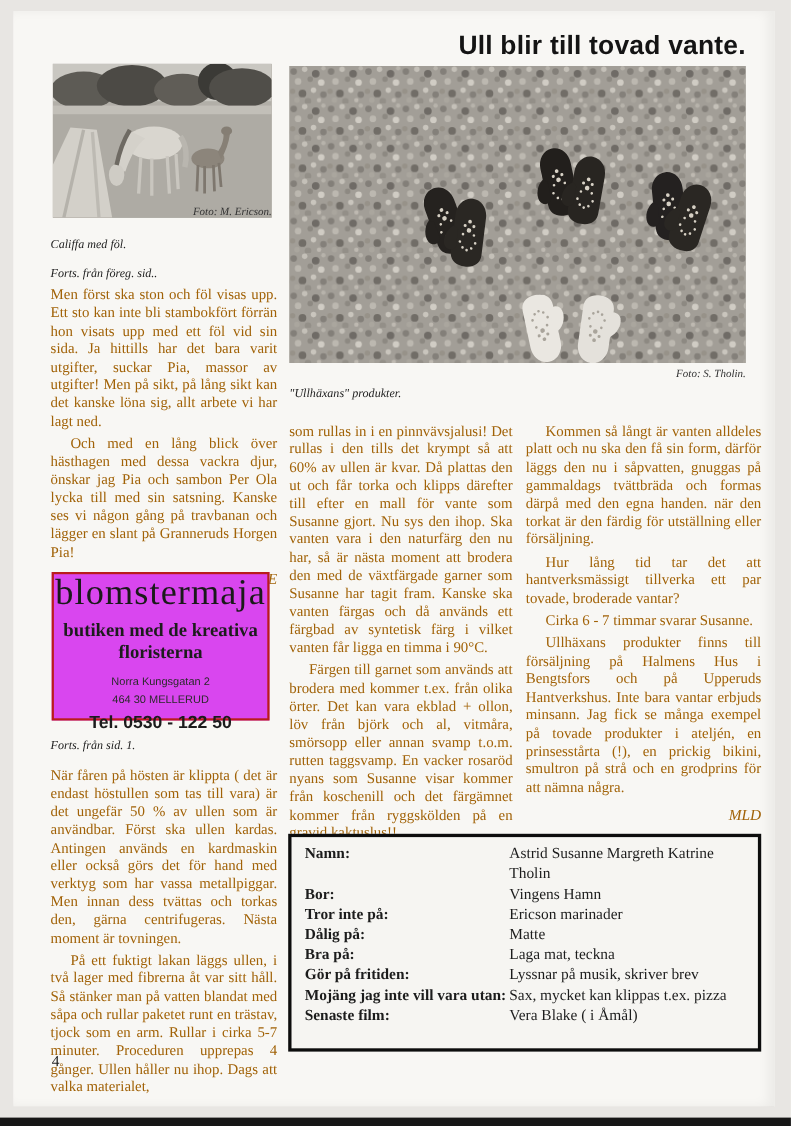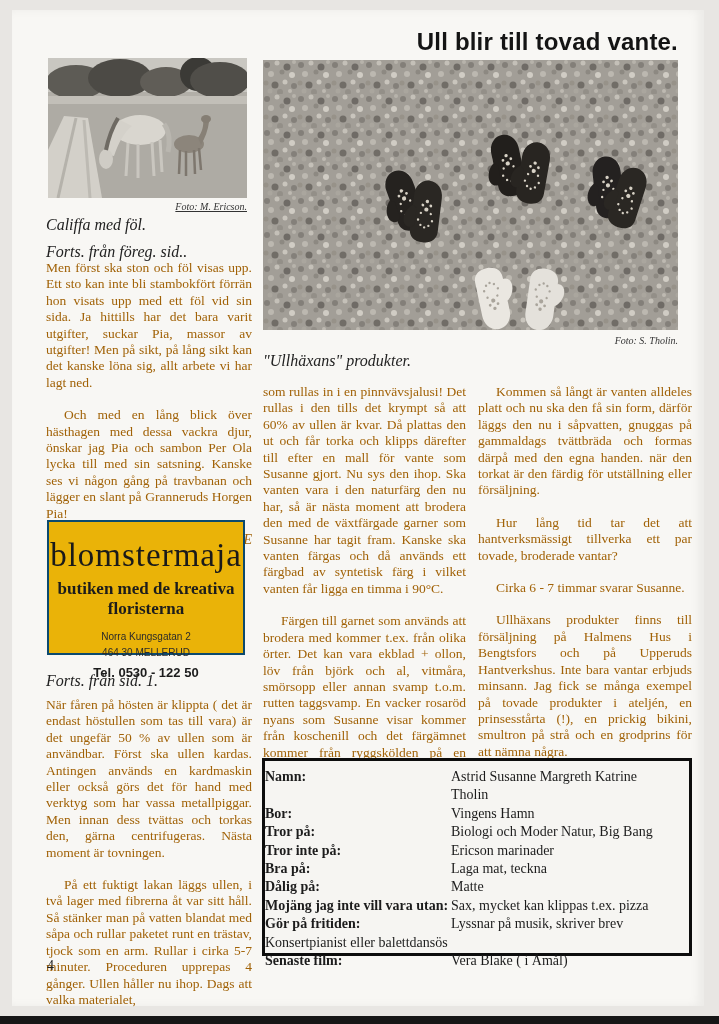--- a/index.html
+++ b/index.html
@@ -17,37 +17,37 @@
   .abs{position:absolute;}
   .headline{
     font-family:"Liberation Sans", sans-serif;
     font-weight:bold;font-size:24px;letter-spacing:0.2px;
     text-align:right;color:#141414;
   }
   .body-col{
     font-size:13.5px;line-height:16.4px;text-align:justify;color:#a16207;
   }
   .body-col p{margin:0;}
-  .body-col p.mt{margin-top:16px;}
+  .body-col p.mt{margin-top:4px;}
   .body-col p.indent{text-indent:18px;}
   .byline{font-style:italic;text-align:right;margin-top:10px;font-size:14px;}
-  .cap-italic{font-style:italic;font-size:16px;color:#222;}
+  .cap-italic{font-style:italic;font-size:11px;color:#222;}
   .credit{font-style:italic;font-size:10px;color:#333;text-align:right;}
   .photo-frame{overflow:hidden;background:#aaa69f;}
   .ad-box{
-    border:2px solid #0c4a6e;background:#eab308;text-align:center;
-    padding-top:16px;box-sizing:border-box;
+    border:2px solid #b91c1c;background:#d946ef;text-align:center;
+    box-sizing:border-box;
   }
   .ad-name{font-size:33px;letter-spacing:1px;color:#1a1a1a;line-height:1.05;}
   .ad-tagline{font-weight:bold;font-size:17px;margin-top:6px;}
   .ad-addr{font-family:"Liberation Sans", sans-serif;font-size:10px;line-height:16px;margin-top:10px;color:#2a2a2a;}
-  .ad-phone{font-family:"Liberation Sans", sans-serif;font-weight:bold;font-size:13px;margin-top:4px;}
+  .ad-phone{font-family:"Liberation Sans", sans-serif;font-weight:bold;font-size:16px;margin-top:4px;}
   .profile{
     border:3px solid #0d0d0d;box-sizing:border-box;
-    padding:7px 12px 6px 0;background:#f6f5f2;
+    padding:7px 12px 6px 12px;background:#f6f5f2;
   }
   .profile .row{display:flex;line-height:18.4px;font-size:14px;}
   .profile .lbl{font-weight:bold;width:186px;flex:0 0 186px;}
   .profile .val{flex:1;}
   .pagenum{font-size:14px;}
   #bottom-bar{position:absolute;left:0;right:0;bottom:0;height:8px;background:#161616;}
 </style>
 </head>
 <body>
 
@@ -78,21 +78,21 @@
         <path d="M116,66 C122,74 122,86 120,94" stroke="#b9b6af" stroke-width="5" fill="none"></path>
       </g>
       <g>
         <ellipse cx="141" cy="86" rx="15" ry="9" fill="#8c857b"></ellipse>
         <path d="M150,80 C154,74 156,68 155,61 L161,64 C160,72 157,80 153,87 Z" fill="#878076"></path>
         <ellipse cx="158" cy="61" rx="5" ry="4" fill="#857e74"></ellipse>
         <path d="M132,92 L131,116 M138,93 L138,118 M146,92 L147,116 M151,90 L153,112" stroke="#7e776e" stroke-width="2.5"></path>
       </g>
     </svg>
   </div>
-  <div class="abs credit" style="left:36px;top:191px;width:199px;text-decoration:underline;">Foto: M. Ericson.</div>
+  <div class="abs credit" style="left:36px;top:177px;width:199px;">Foto: M. Ericson.</div>
   <div class="abs cap-italic" style="left:34px;top:206px;">Califfa med föl.</div>
   <div class="abs cap-italic" style="left:34px;top:233px;">Forts. från föreg. sid..</div>
 
   <div class="abs body-col" style="left:34px;top:250px;width:206px;">
     <p>Men först ska ston och föl visas upp. Ett sto kan inte bli stambokfört förrän hon visats upp med ett föl vid sin sida. Ja hittills har det bara varit utgifter, suckar Pia, massor av utgifter! Men på sikt, på lång sikt kan det kanske löna sig, allt arbete vi har lagt ned.</p>
     <p class="mt indent">Och med en lång blick över hästhagen med dessa vackra djur, önskar jag Pia och sambon Per Ola lycka till med sin satsning. Kanske ses vi någon gång på travbanan och lägger en slant på Granneruds Horgen Pia!</p>
     <div class="byline">ME</div>
   </div>
 
   <div class="abs ad-box" style="left:35px;top:510px;width:198px;height:135px;">
@@ -214,45 +214,40 @@
   <div class="abs profile" style="left:250px;top:748px;width:430px;height:198px;">
     <div class="row">
       <span class="lbl">Namn:</span>
       <span class="val">Astrid Susanne Margreth Katrine Tholin</span>
     </div>
     <div class="row">
       <span class="lbl">Bor:</span>
       <span class="val">Vingens Hamn</span>
     </div>
     <div class="row">
-      <span class="lbl">Tror på:</span>
-      <span class="val">Biologi och Moder Natur, Big Bang</span>
-    </div>
-    <div class="row">
       <span class="lbl">Tror inte på:</span>
       <span class="val">Ericson marinader</span>
     </div>
     <div class="row">
+      <span class="lbl">Dålig på:</span>
+      <span class="val">Matte</span>
+    </div>
+    <div class="row">
       <span class="lbl">Bra på:</span>
       <span class="val">Laga mat, teckna</span>
     </div>
     <div class="row">
-      <span class="lbl">Dålig på:</span>
-      <span class="val">Matte</span>
+      <span class="lbl">Gör på fritiden:</span>
+      <span class="val">Lyssnar på musik, skriver brev</span>
     </div>
     <div class="row">
       <span class="lbl">Mojäng jag inte vill vara utan:</span>
       <span class="val">Sax, mycket kan klippas t.ex. pizza</span>
     </div>
     <div class="row">
-      <span class="lbl">Gör på fritiden:</span>
-      <span class="val">Lyssnar på musik, skriver brev</span>
-    </div>
-    <div class="row">
-      <span class="val">Konsertpianist eller balettdansös</span>
     </div>
     <div class="row">
       <span class="lbl">Senaste film:</span>
       <span class="val">Vera Blake ( i Åmål)</span>
     </div>
   </div>
 
 </div>
 
 <div id="bottom-bar"></div>

